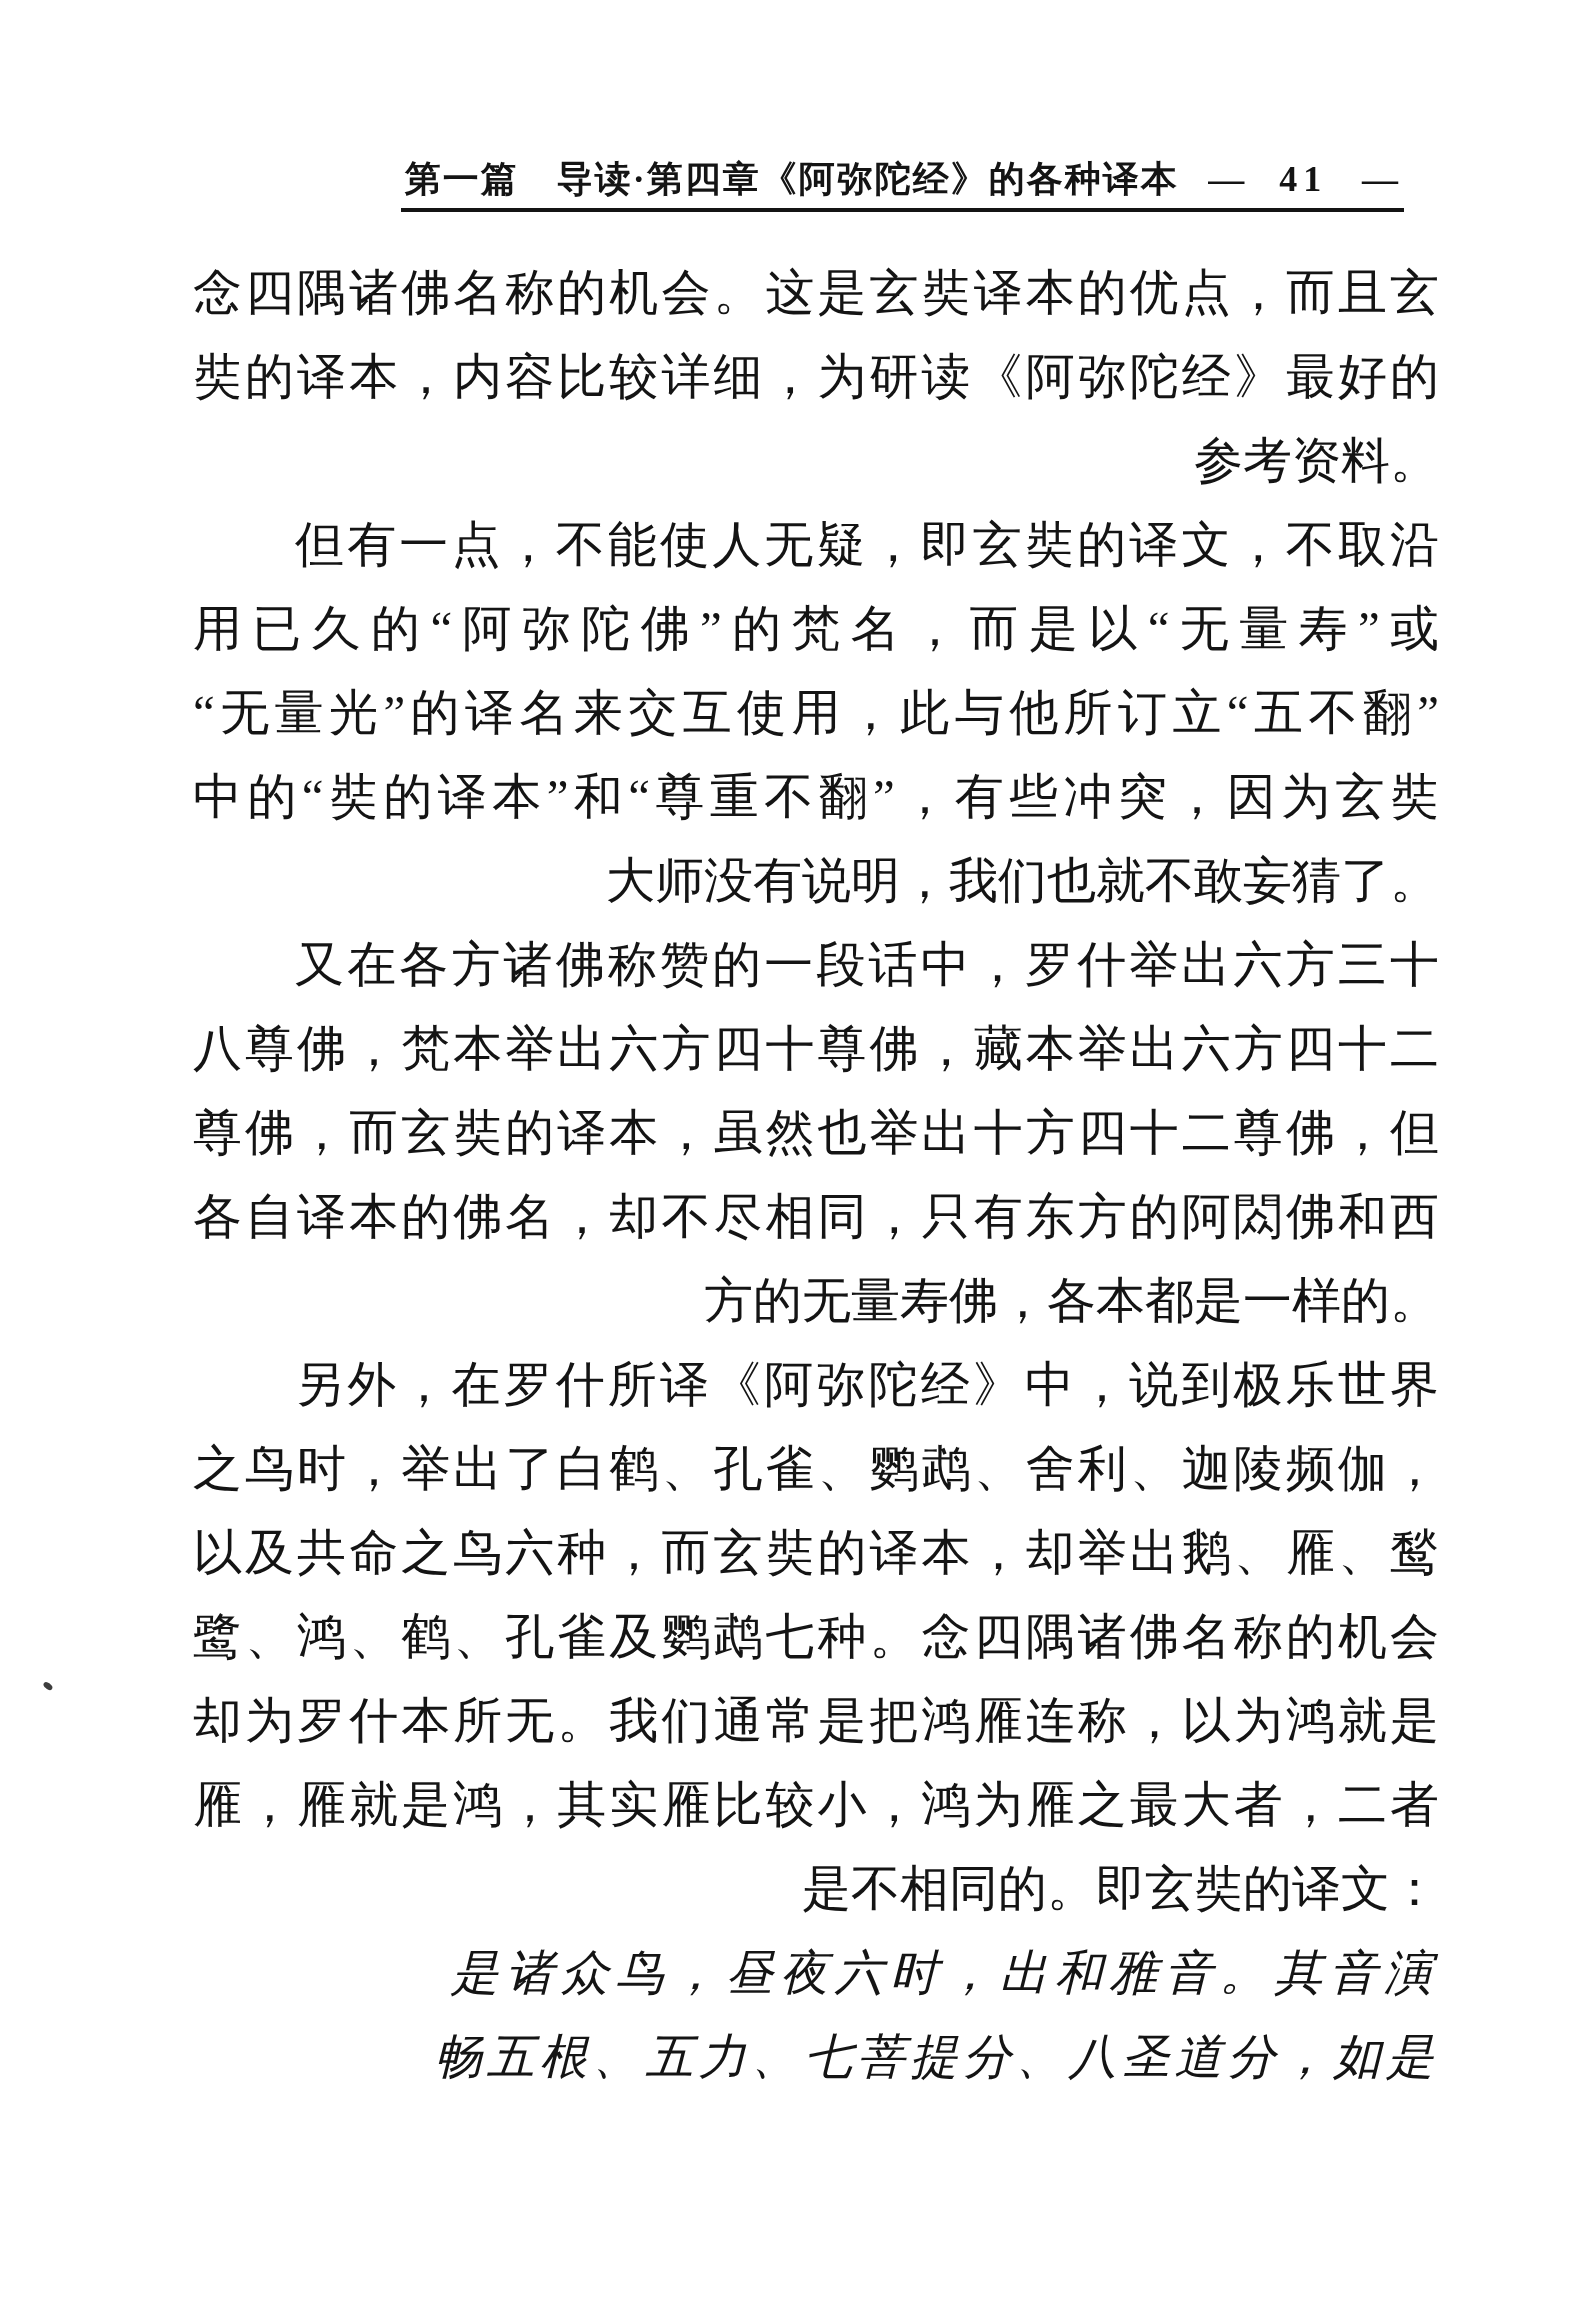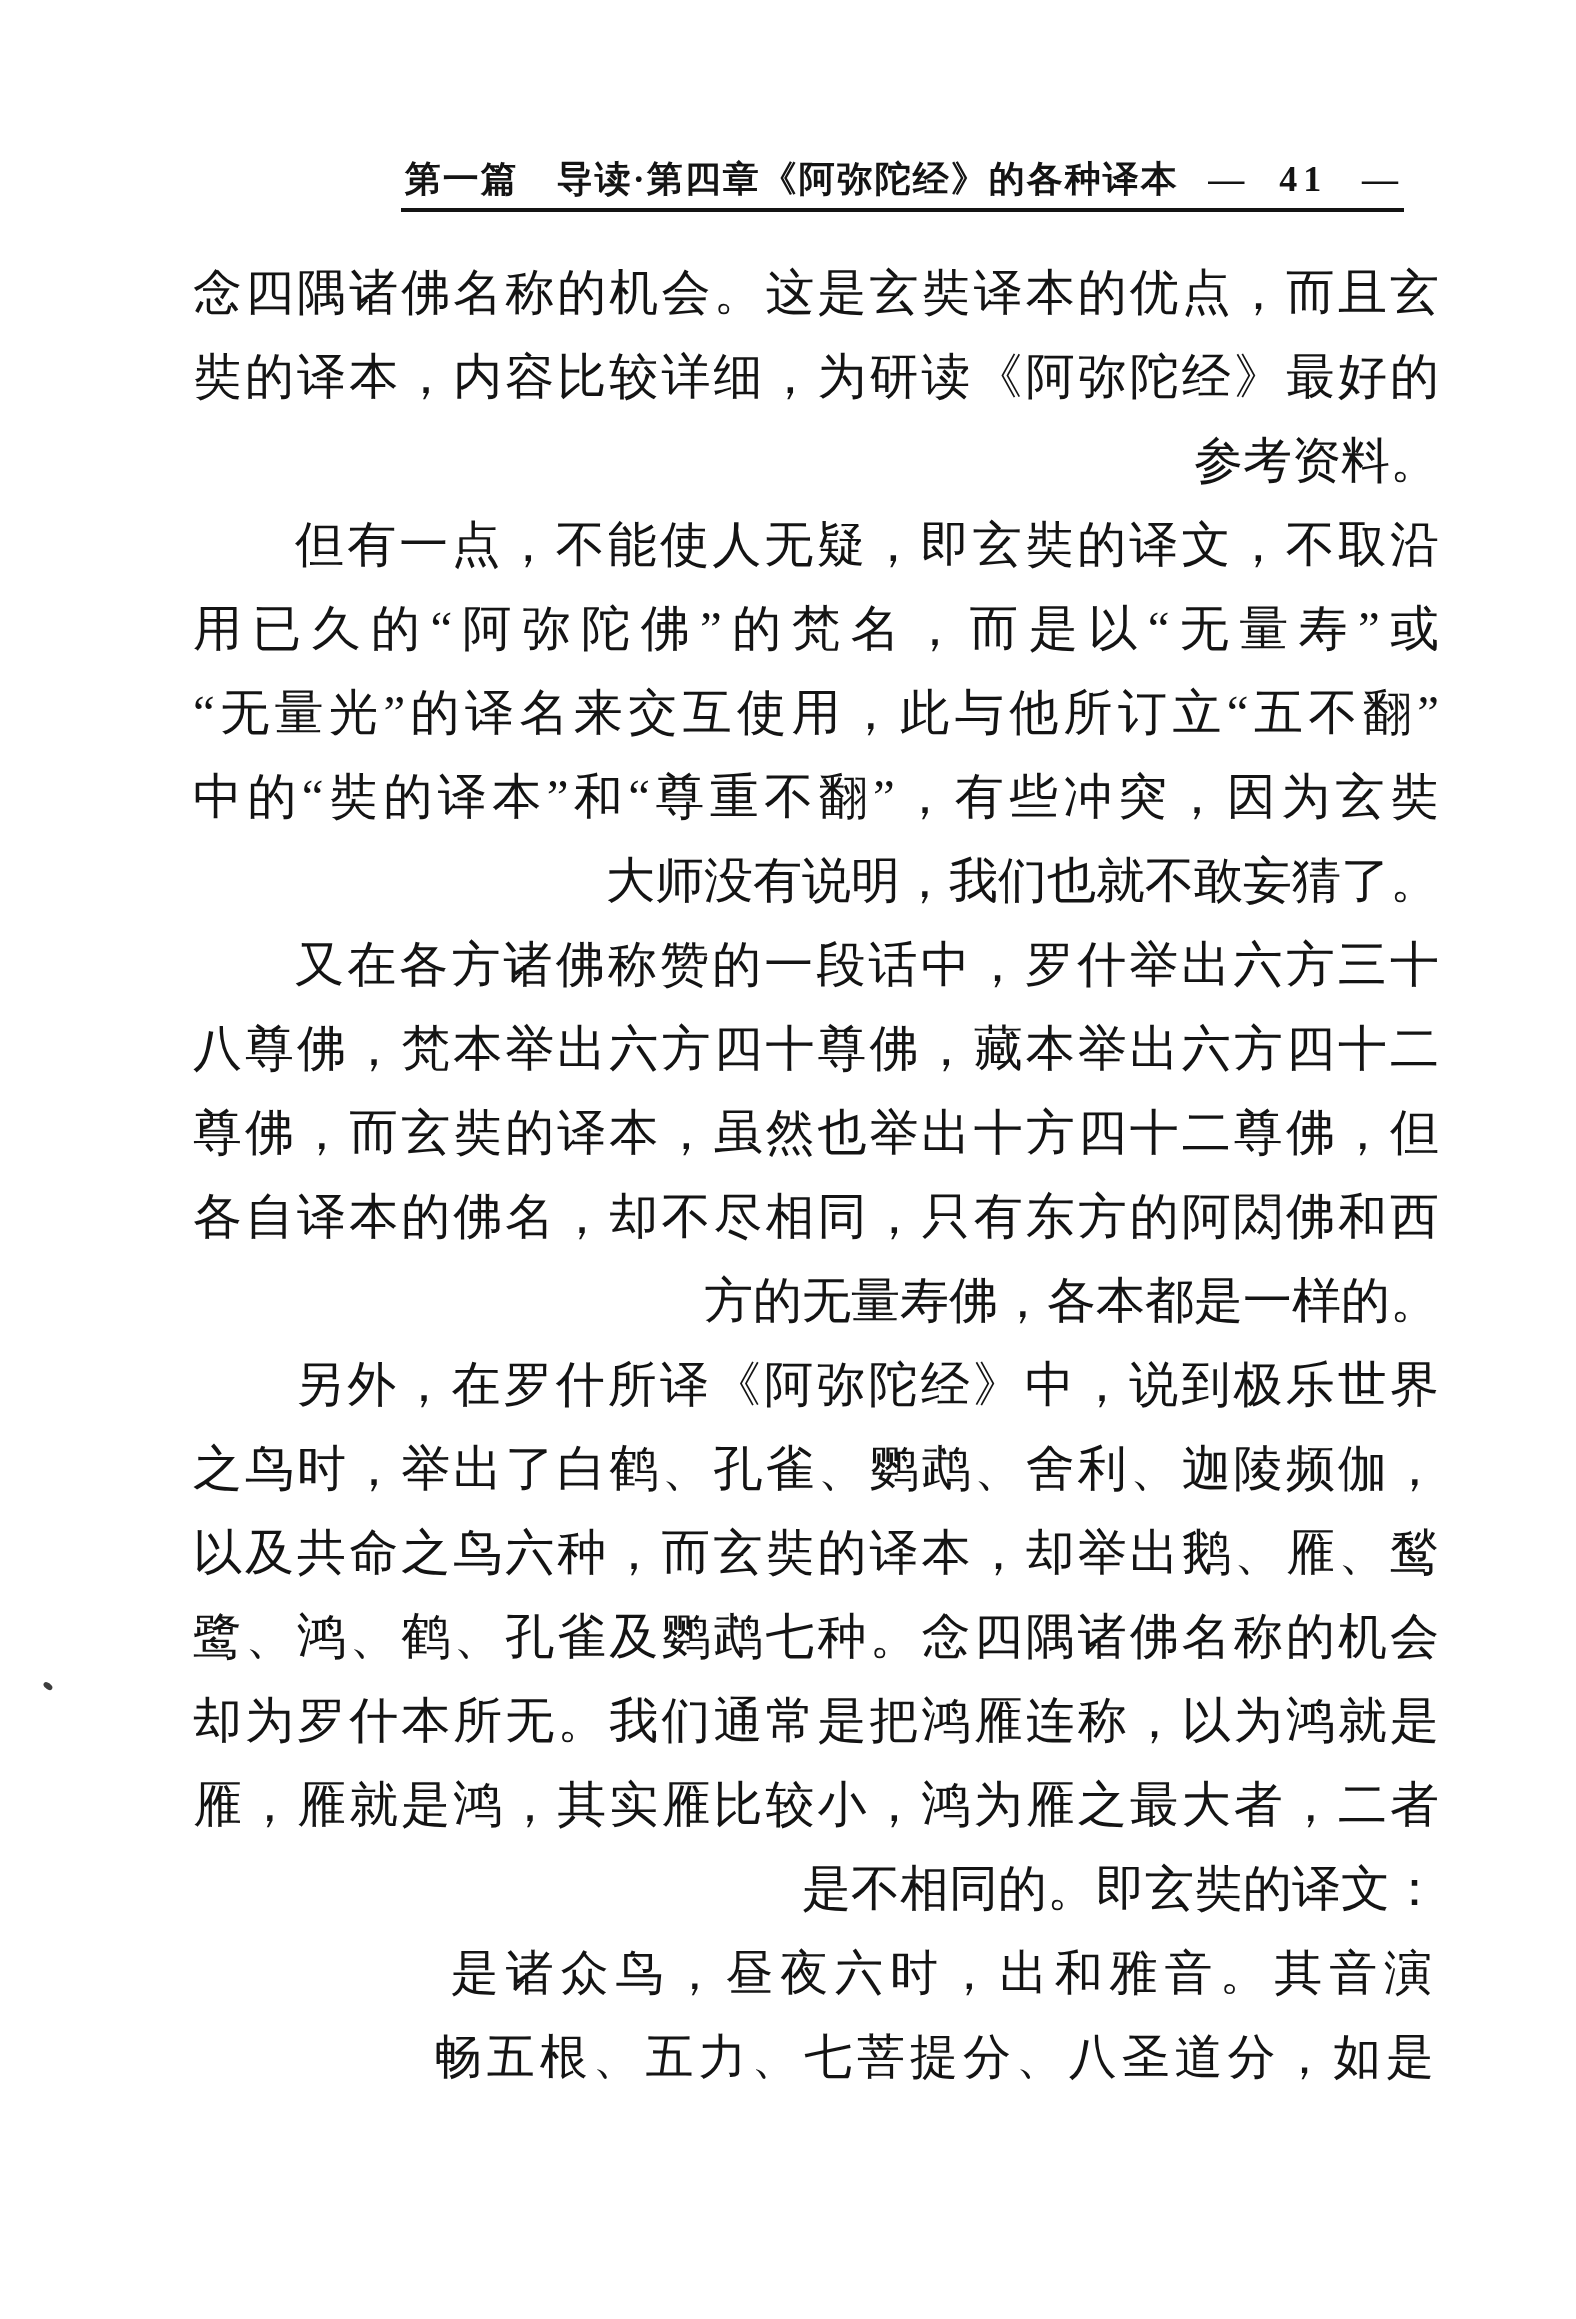--- a/index.html
+++ b/index.html
@@ -44,20 +44,21 @@
   .line.j {
     text-align:justify;
     text-align-last:justify;
     text-justify:inter-ideograph;
   }
   .line.indent { padding-left:102px; }
 
   
   .quote-line {
     font-size:48px;
+    font-style:italic;
   }
   .quote-line.q1 { padding-left:200px; letter-spacing:6.9px; }
   .quote-line.q2 { padding-left:99px; letter-spacing:4.9px; }
 
   
   .scan-speck {
     position:absolute;
     left:43px; top:1683px;
     width:9.9px; height:5.9px;
     background:#1c1c1c;

